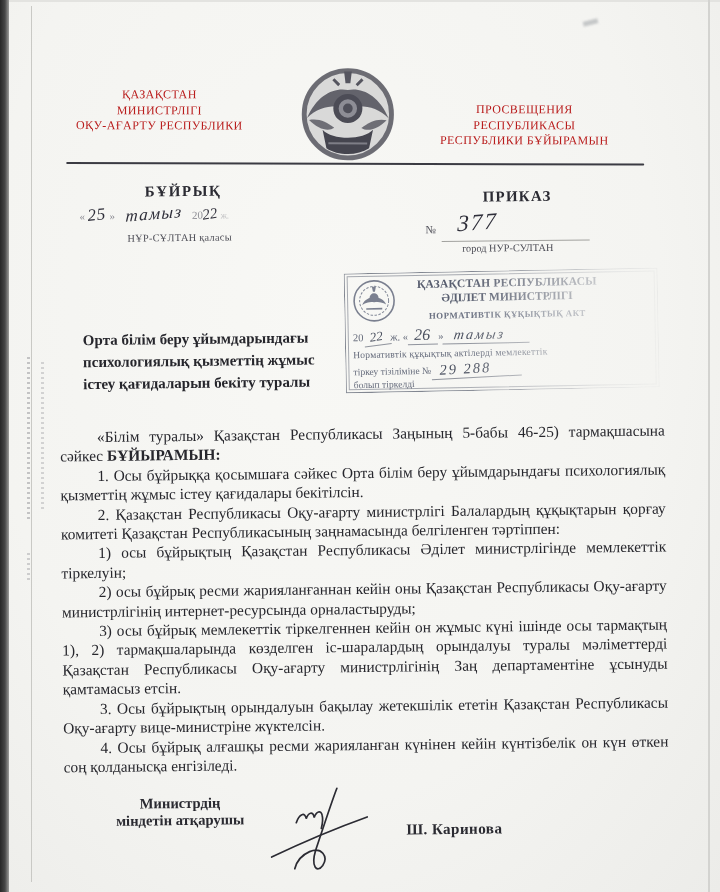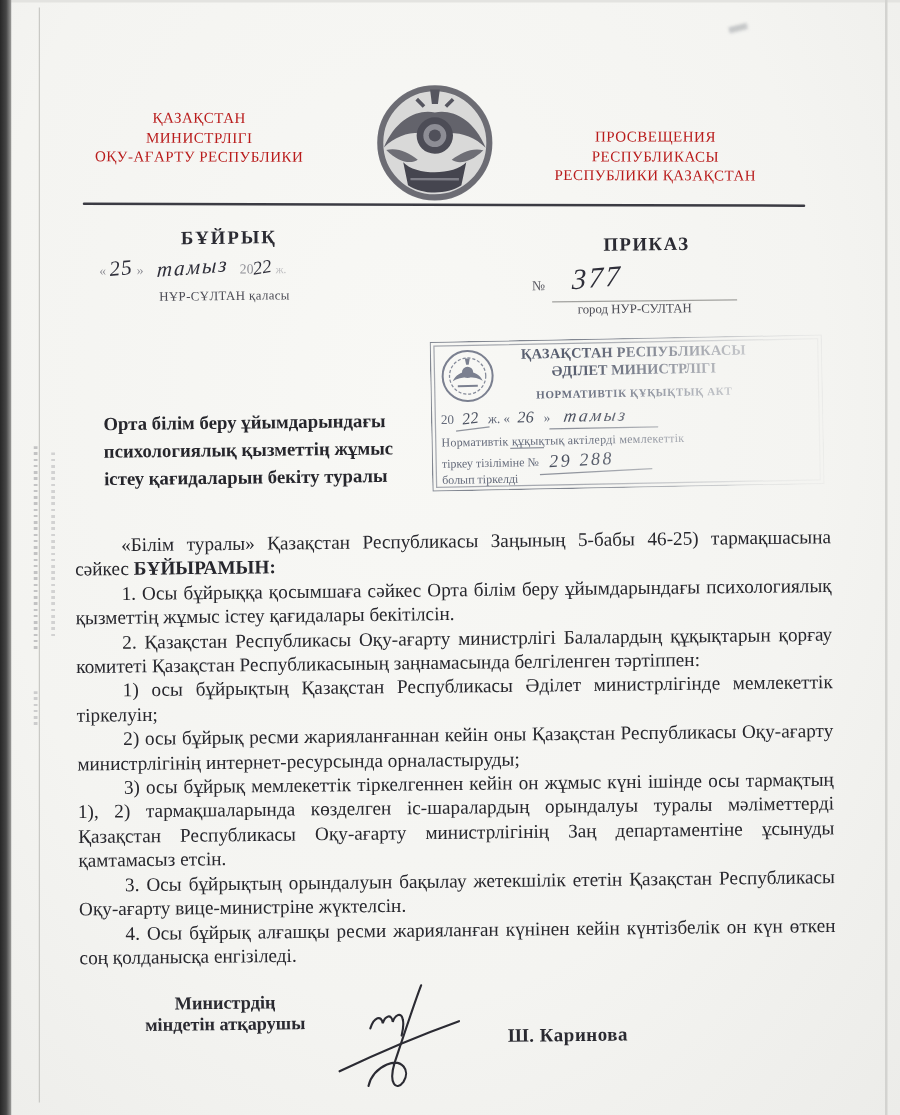--- a/index.html
+++ b/index.html
@@ -49,21 +49,21 @@
     -webkit-mask-image:linear-gradient(97deg,#000 38%,rgba(0,0,0,.6) 60%,rgba(0,0,0,.14) 86%,rgba(0,0,0,.06) 100%);
     mask-image:linear-gradient(97deg,#000 38%,rgba(0,0,0,.6) 60%,rgba(0,0,0,.14) 86%,rgba(0,0,0,.06) 100%);}
   .stamp::before{content:"";position:absolute;inset:2px;border:1px solid rgba(100,106,120,.55);pointer-events:none;}
   .stamp .s-emblem{left:7px;top:5px;width:44px;height:44px;}
   .stamp .s1{left:54px;top:5px;width:216px;text-align:center;font-weight:bold;font-size:11.5px;letter-spacing:.2px;color:#595f70;}
   .stamp .s2{left:54px;top:19px;width:216px;text-align:center;font-weight:bold;font-size:11.5px;color:#595f70;}
   .stamp .s3{left:54px;top:38px;width:216px;text-align:center;font-weight:bold;font-size:8.8px;letter-spacing:.5px;color:#6a7081;}
   .stamp .s-date{left:7px;top:53px;width:290px;font-size:10.5px;color:#646a7a;white-space:nowrap;}
   .stamp .hand-s{font-style:italic;color:#4a505f;border-bottom:1px solid rgba(100,106,120,.7);}
   .stamp .hand-s.yr{font-size:13px;padding:0 8px 0 6px;transform:rotate(-6deg);}
-  .stamp .hand-s.dy{font-size:13px;padding:0 8px 16px 6px;}
+  .stamp .hand-s.dy{font-size:16px;padding:0 8px 0 6px;}
   .stamp .hand-s.mo{font-size:14px;padding:0 26px 0 10px;letter-spacing:2px;transform:skewX(-10deg);}
   .stamp .s-reg1{left:7px;top:75px;font-size:9.6px;color:#656b7b;letter-spacing:.2px;}
   .stamp .s-reg2{left:7px;top:88px;font-size:9.6px;color:#656b7b;white-space:nowrap;}
   .stamp .hand-s.no{font-size:14.5px;padding:0 30px 0 8px;letter-spacing:2px;transform:rotate(-2deg);}
   .stamp .s-reg3{left:7px;top:105px;font-size:9.6px;color:#656b7b;}
   
   .title{left:84px;top:327px;width:268px;font-weight:bold;font-size:15px;line-height:21.8px;color:#26262c;}
   
   .body{left:60px;top:424px;width:605px;font-size:15.4px;line-height:19.4px;text-align:justify;color:#27272d;}
   .body p{margin:0;text-indent:37px;}
@@ -104,21 +104,21 @@
       <circle cx="50" cy="44" r="5" fill="#50505a"></circle>
       <path d="M46,6 h8 l-1.5,12 h-5 Z" fill="#55555f"></path>
       <path d="M35,14 l6,6 M65,14 l-6,6" stroke="#55555f" stroke-width="3"></path>
       <path d="M24,66 C34,77 66,77 76,66 L72,85 C60,93 40,93 28,85 Z" fill="#45454f"></path>
       <path d="M30,80 h40" stroke="#8d8d95" stroke-width="2" opacity="0.8"></path>
     </svg>
 
     <div class="abs ministry ministry-ru">
       <div>ПРОСВЕЩЕНИЯ</div>
       <div>РЕСПУБЛИКАСЫ</div>
-      <div>РЕСПУБЛИКИ ҚАЗАҚСТАН</div>
+      <div>РЕСПУБЛИКИ БҰЙЫРАМЫН</div>
     </div>
 
     <div class="abs divider"></div>
   </div>
 
   <div class="abs type-kk">БҰЙРЫҚ</div>
   <div class="abs date-line">
     <span>«</span>
     <span class="hand hand-day">25</span>
     <span>»</span>

